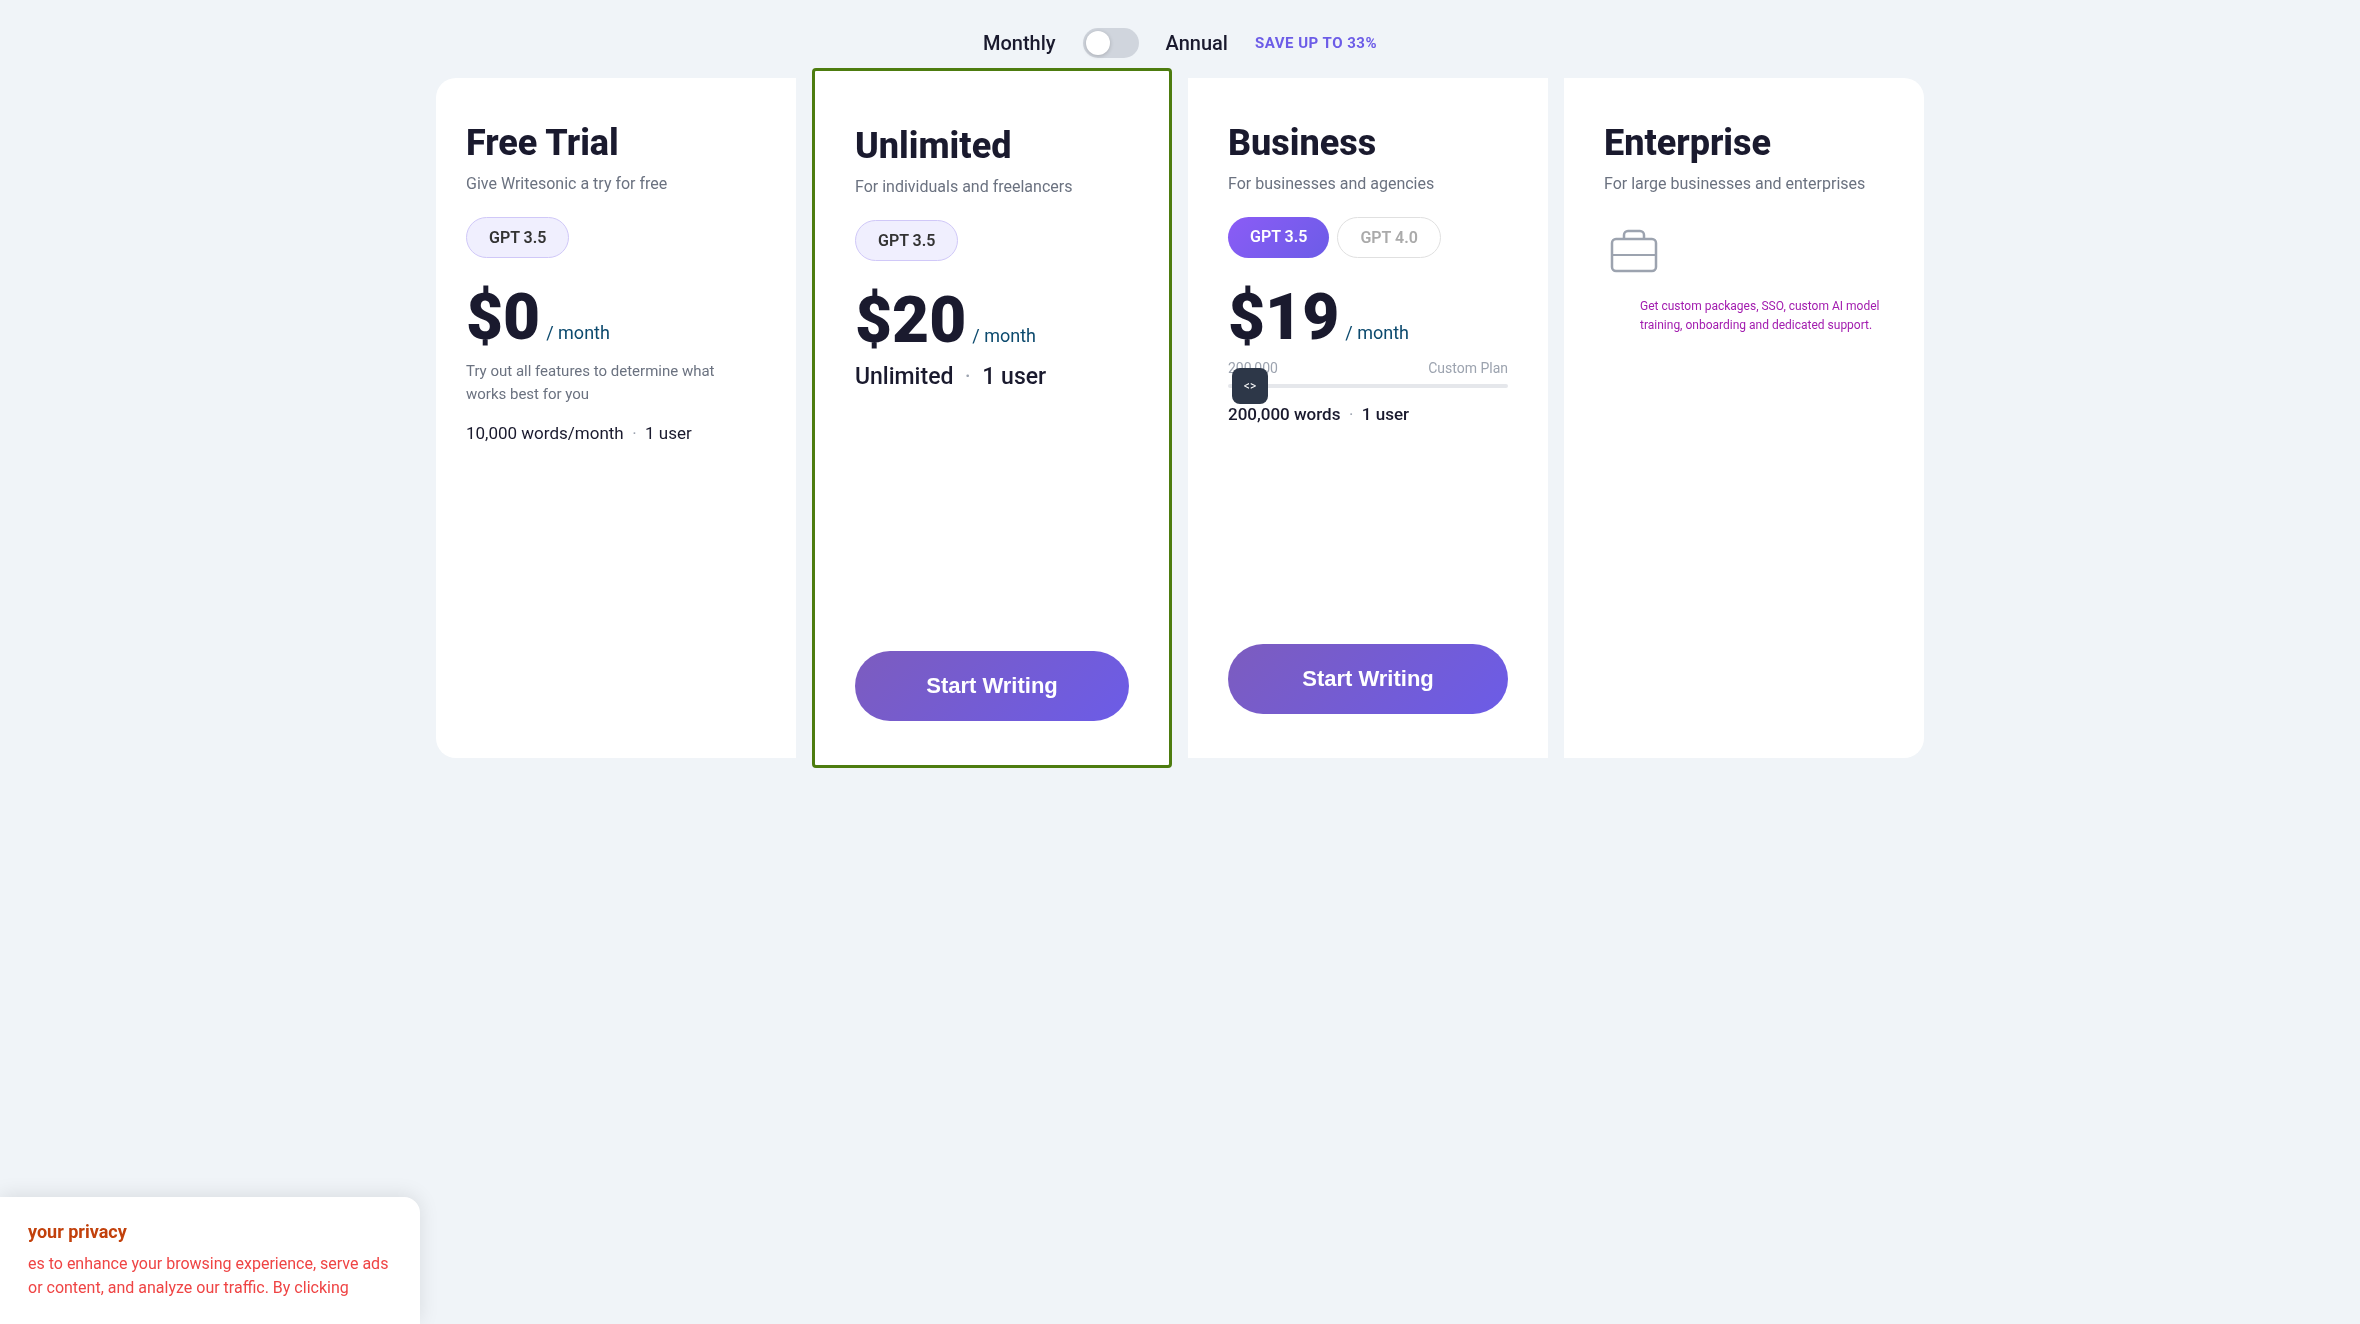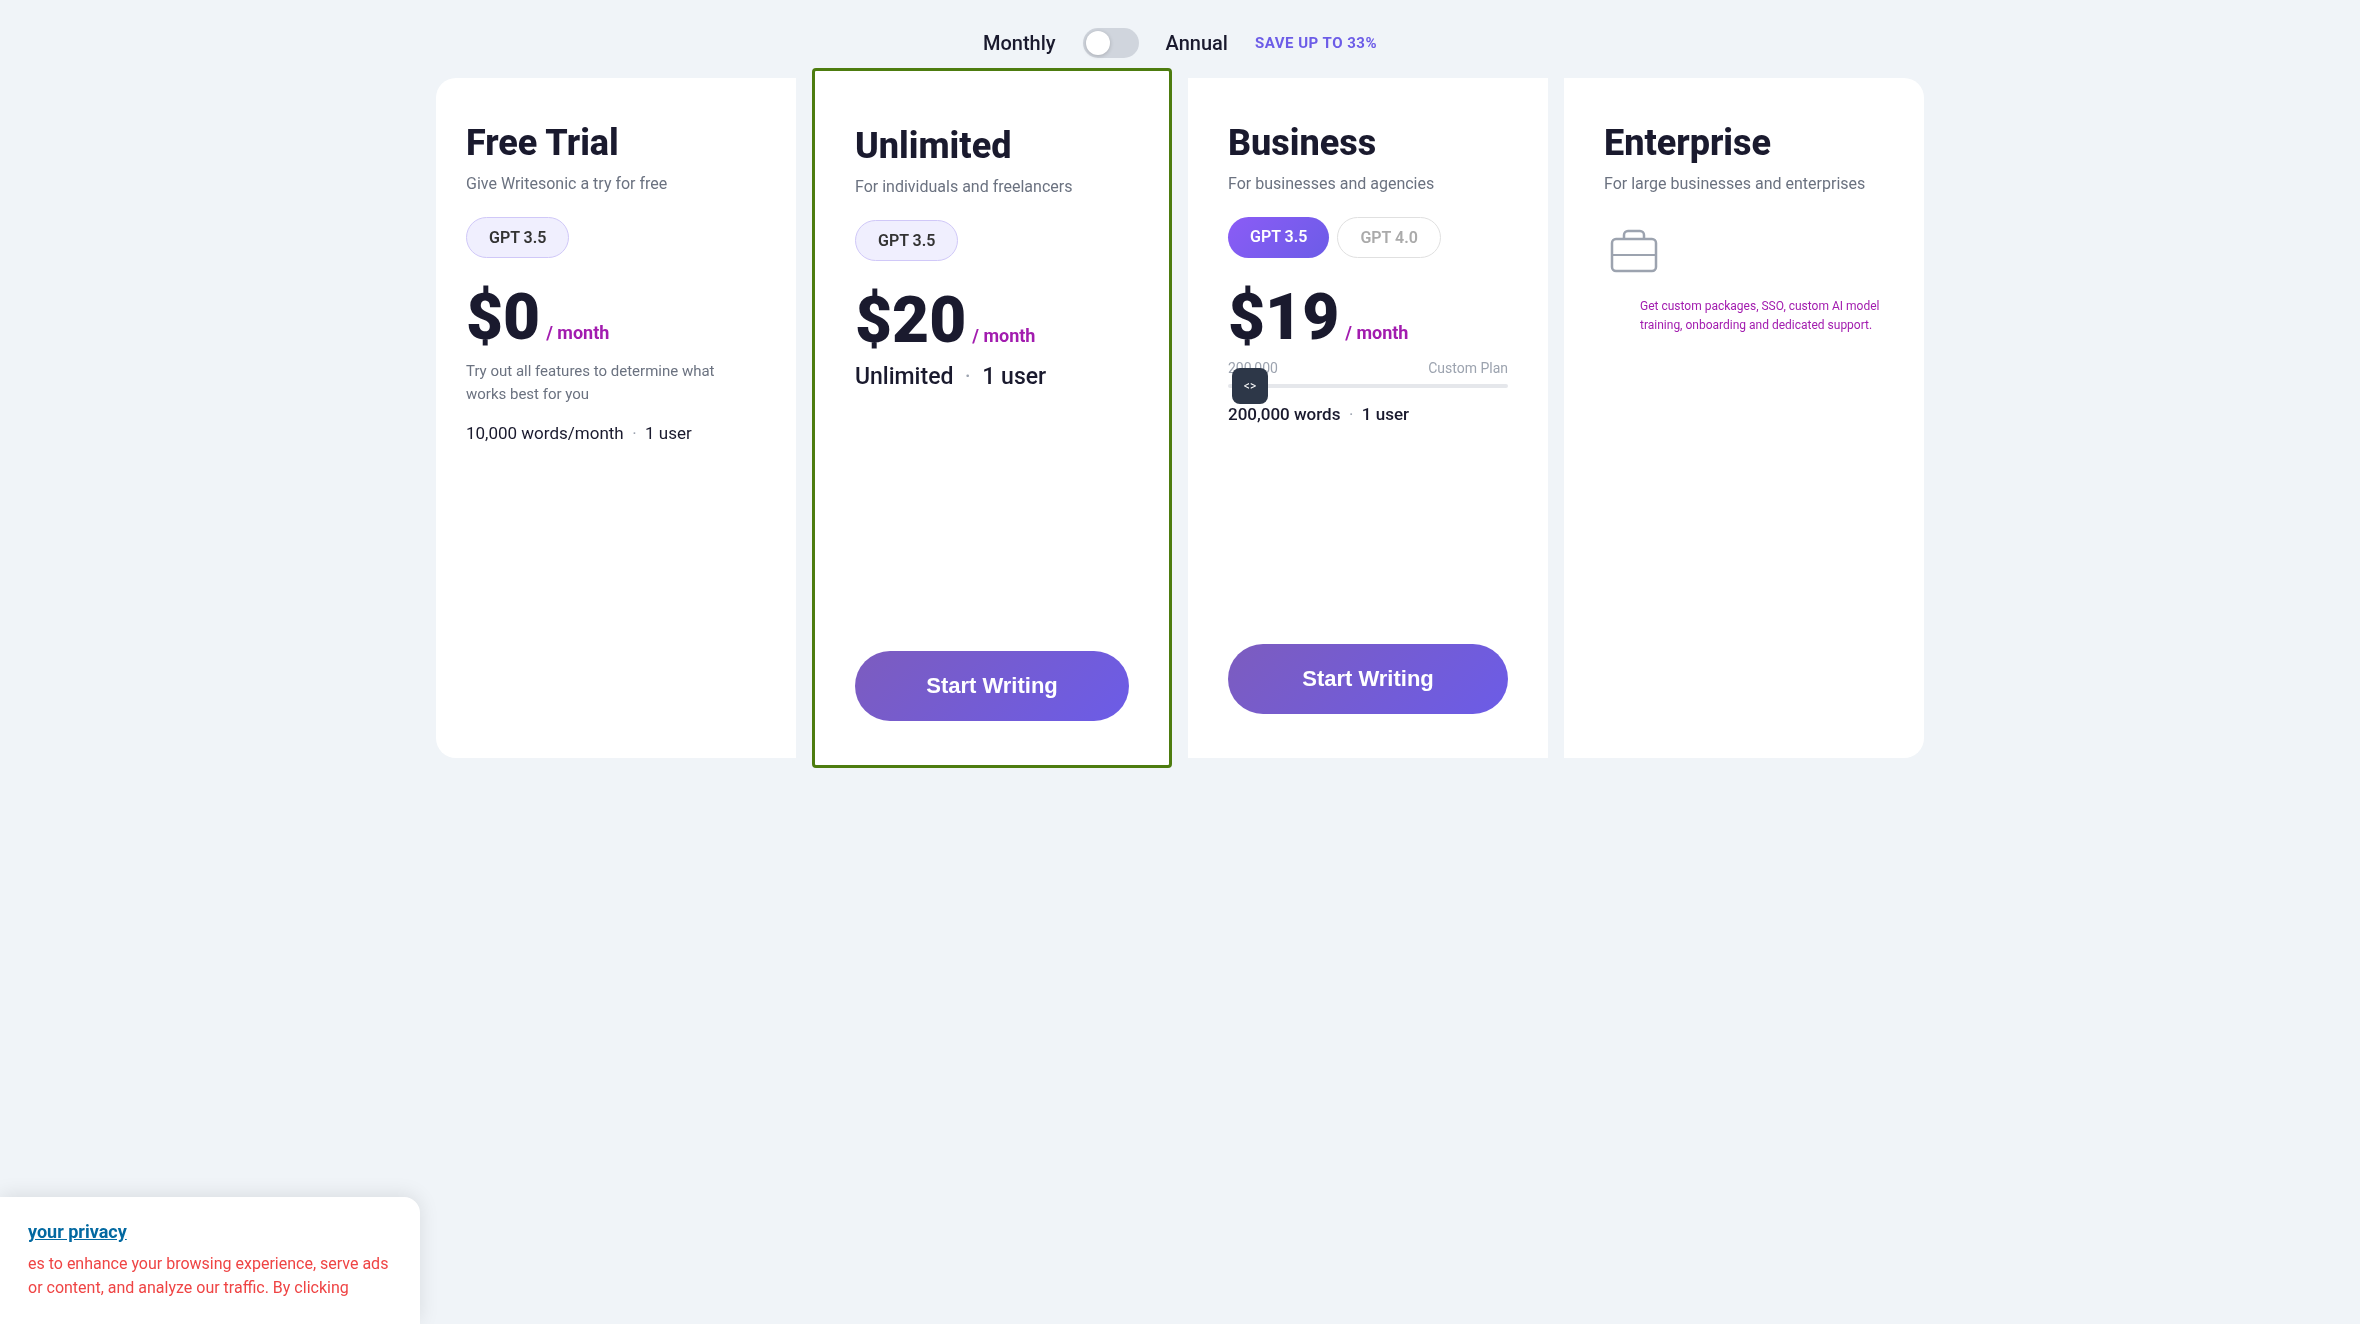--- a/index.html
+++ b/index.html
@@ -156,22 +156,22 @@
 
     .price-amount {
       font-size: 64px;
       font-weight: 900;
       color: #1a1a2e;
       line-height: 1;
     }
 
     .price-period {
       font-size: 18px;
-      color: #a21caf;
-      font-weight: 700;
+      color: #0c4a6e;
+      font-weight: 400;
     }
 
     .plan-meta {
       font-size: 23px;
       color: #1a1a2e;
       margin-bottom: 20px;
       font-weight: 500;
     }
 
     .plan-meta span {
@@ -269,23 +269,22 @@
       background: white;
       padding: 24px 28px;
       border-radius: 0 16px 0 0;
       box-shadow: 0 -2px 20px rgba(0,0,0,0.1);
       z-index: 100;
     }
 
     .cookie-title {
       font-size: 18px;
       font-weight: 700;
-      color: #0369a1;
+      color: #c2410c;
       margin-bottom: 10px;
-      text-decoration: underline;
     }
 
     .cookie-text {
       font-size: 16px;
       color: #ef4444;
       line-height: 1.5;
     }
 
     .spacer { flex: 1; }
 

